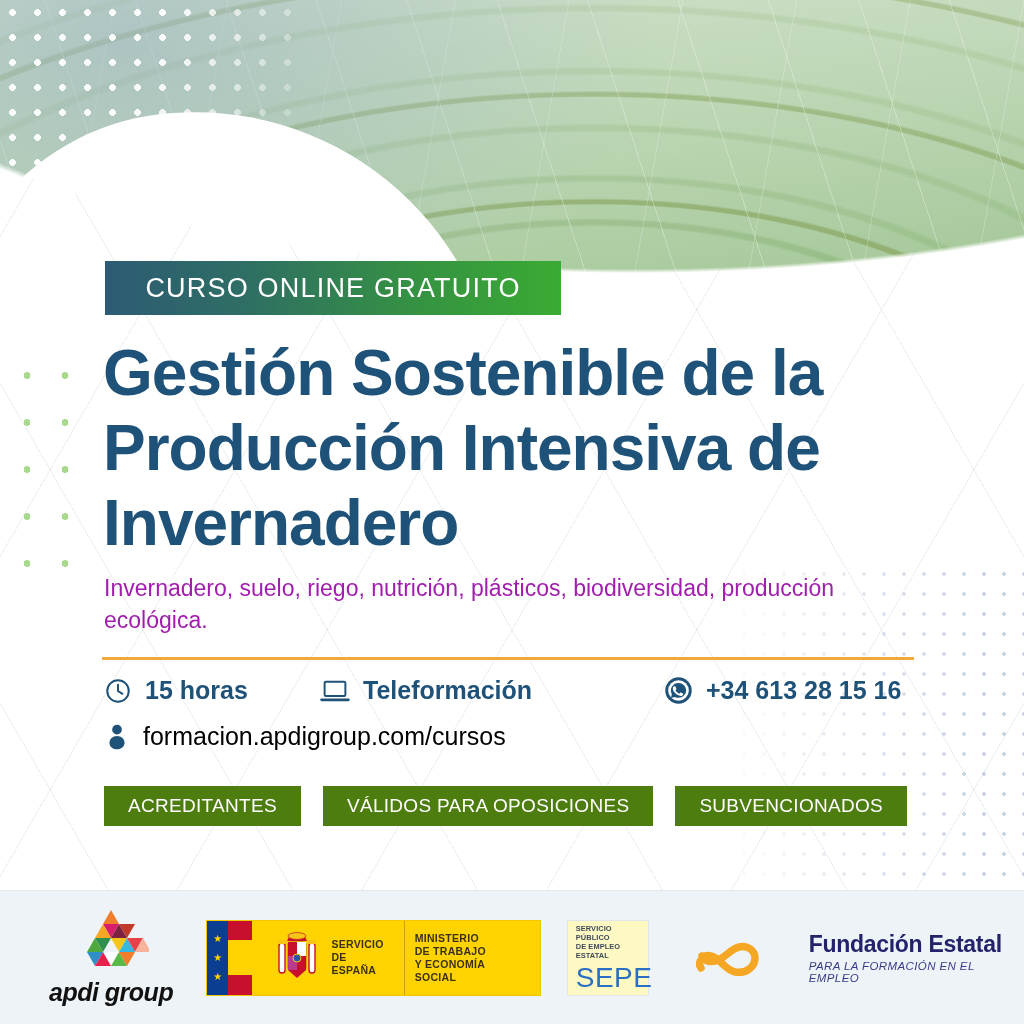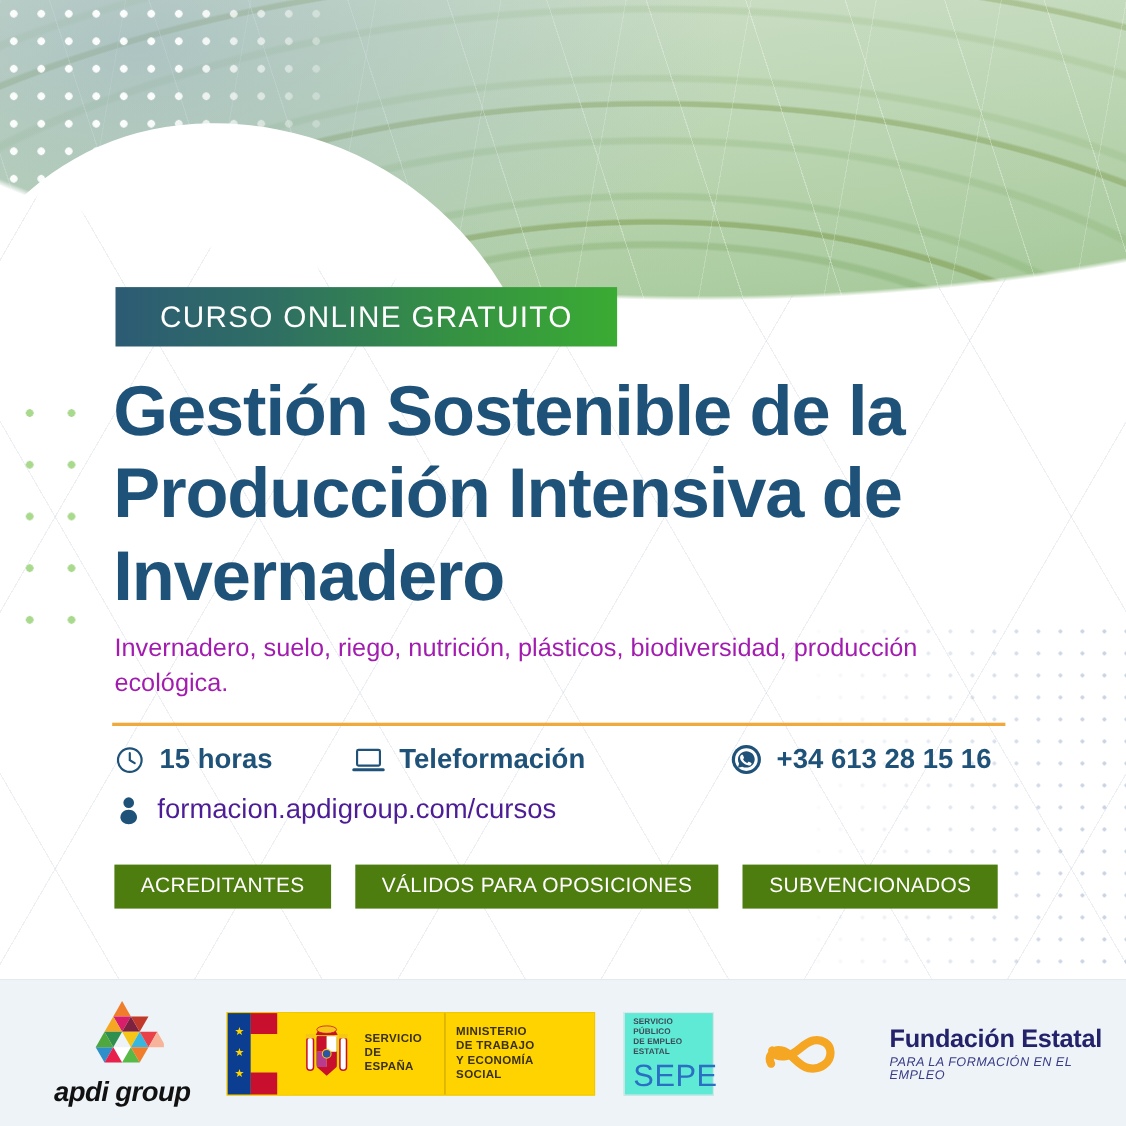--- a/index.html
+++ b/index.html
@@ -194,21 +194,21 @@
 
   .info-row2 {
     position:absolute;
     left:104px; top:722px;
     display:flex; align-items:center; gap:13px;
     color:#1f5279;
     font-size:25px;
     white-space:nowrap;
   }
   .insc-label { font-weight:bold; }
-  .insc-url { font-weight:400; color:#4c1d95; }
+  .insc-url { font-weight:400; color:#000000; }
 
   .icon { display:inline-flex; align-items:center; justify-content:center; }
   .icon svg { display:block; }
 
   
   .tags {
     position:absolute;
     left:104px; top:786px;
     display:flex; gap:22px;
   }
@@ -254,21 +254,21 @@
   .flag-es .r1 { position:absolute; left:0; top:0; width:100%; height:26%; background:#c8102e; }
   .flag-es .r2 { position:absolute; left:0; top:26%; width:100%; height:48%; background:#ffd300; }
   .flag-es .r3 { position:absolute; left:0; bottom:0; width:100%; height:26%; background:#c8102e; }
   .gob-shield { width:62px; display:flex; align-items:center; justify-content:center; }
   .gob-t1 { display:flex; align-items:center; padding:0 10px 0 4px; border-right:1px solid #c9a200; }
   .gob-t2 { display:flex; align-items:center; padding:0 12px 0 10px; }
   .gob-line { font-size:10.5px; color:#3a3118; letter-spacing:0.3px; line-height:13px; font-weight:600; }
 
   
   .sepe {
-    background:#5eead4; border:1px solid #e1e6ea;
+    background:#fef9c3; border:1px solid #e1e6ea;
     height:76px; width:82px;
     display:flex; flex-direction:column; justify-content:center; align-items:flex-start;
     padding:6px 8px;
   }
   .sepe-small { font-size:7.4px; color:#3d4a59; line-height:9px; letter-spacing:0.1px; font-weight:600; }
   .sepe-rule { width:58px; height:2px; background:#0f5bb5; margin:3px 0 1px; }
   .sepe-big { font-size:28px; color:#2a6fc4; letter-spacing:0.5px; line-height:28px; }
 
   
   .fund { display:flex; align-items:center; gap:28px; margin-left:14px; }

